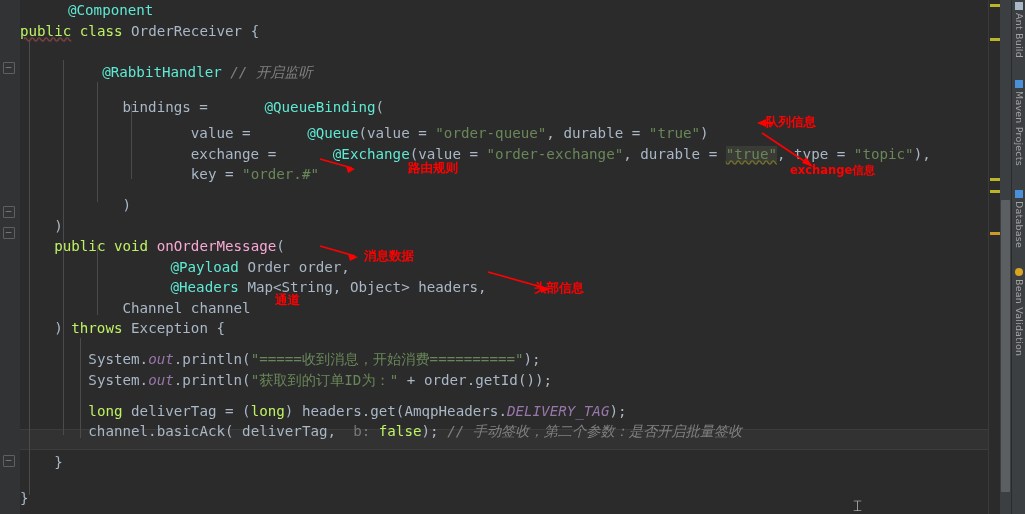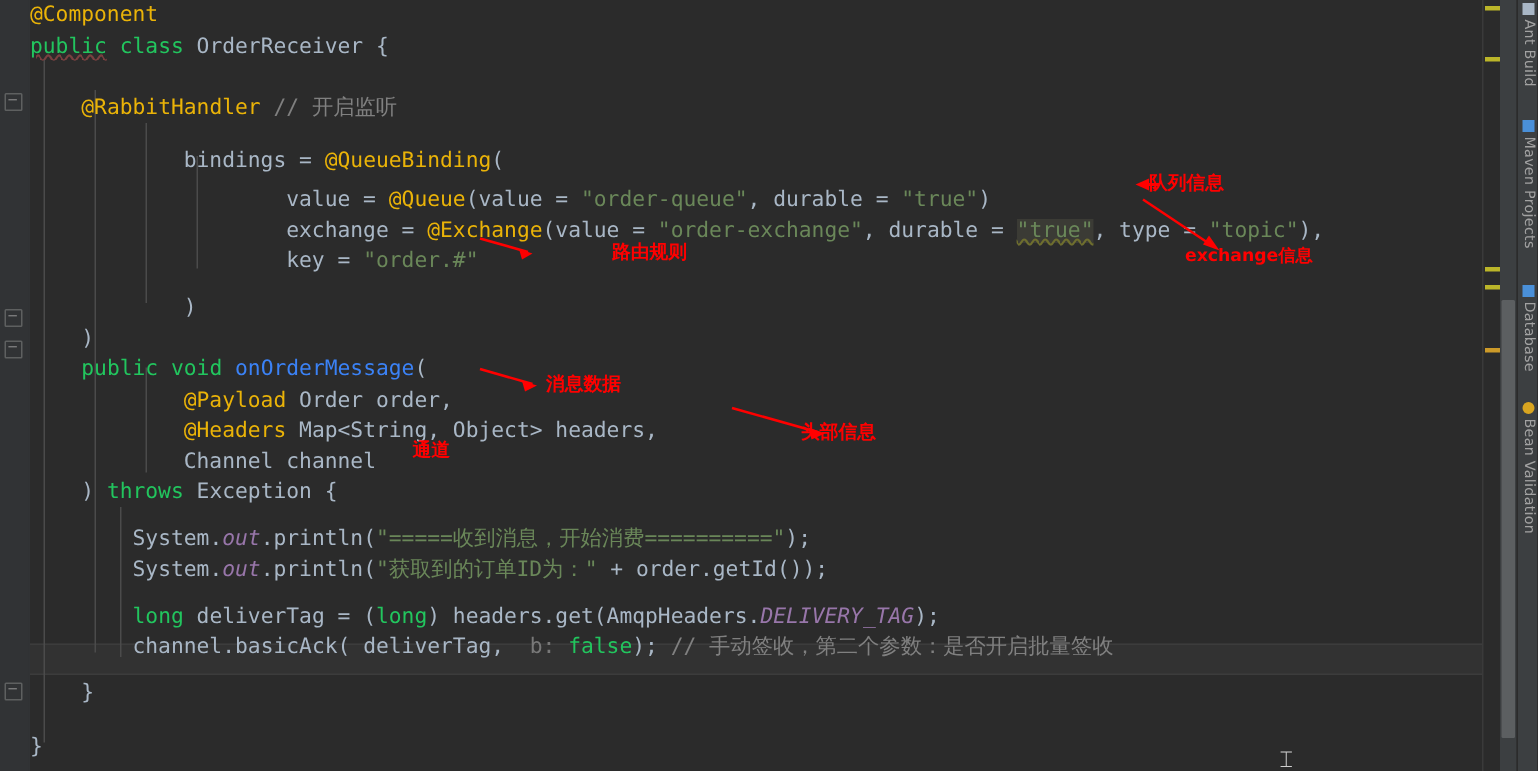--- a/index.html
+++ b/index.html
@@ -63,27 +63,27 @@
   }
 
   
   .iguide {
     position: absolute;
     width: 1px;
     background: #4b4b4b;
   }
 
   
-  .kw      { color: #22c55e; }
-  .ann     { color: #eab308; }
+  .kw      { color: #bef264; }
+  .ann     { color: #5eead4; margin-left: 48px; }
   .str     { color: #6a8759; }
-  .cmt     { color: #808080; }
+  .cmt     { color: #808080; font-style: italic; }
   .fld     { color: #9876aa; font-style: italic; }
   .id      { color: #a9b7c6; }
-  .meth    { color: #3b82f6; }
+  .meth    { color: #f9a8d4; }
   .cls     { color: #a9b7c6; }
   .hint    { color: #787878; }
   .typoc   { text-decoration: underline; text-decoration-style: wavy;
              text-decoration-color: #6e6e2e; }
   .errc    { text-decoration: underline; text-decoration-style: wavy;
              text-decoration-color: #7a4040; }
   .hl      { background: #3b3b35; }
 
   
   .curline {

